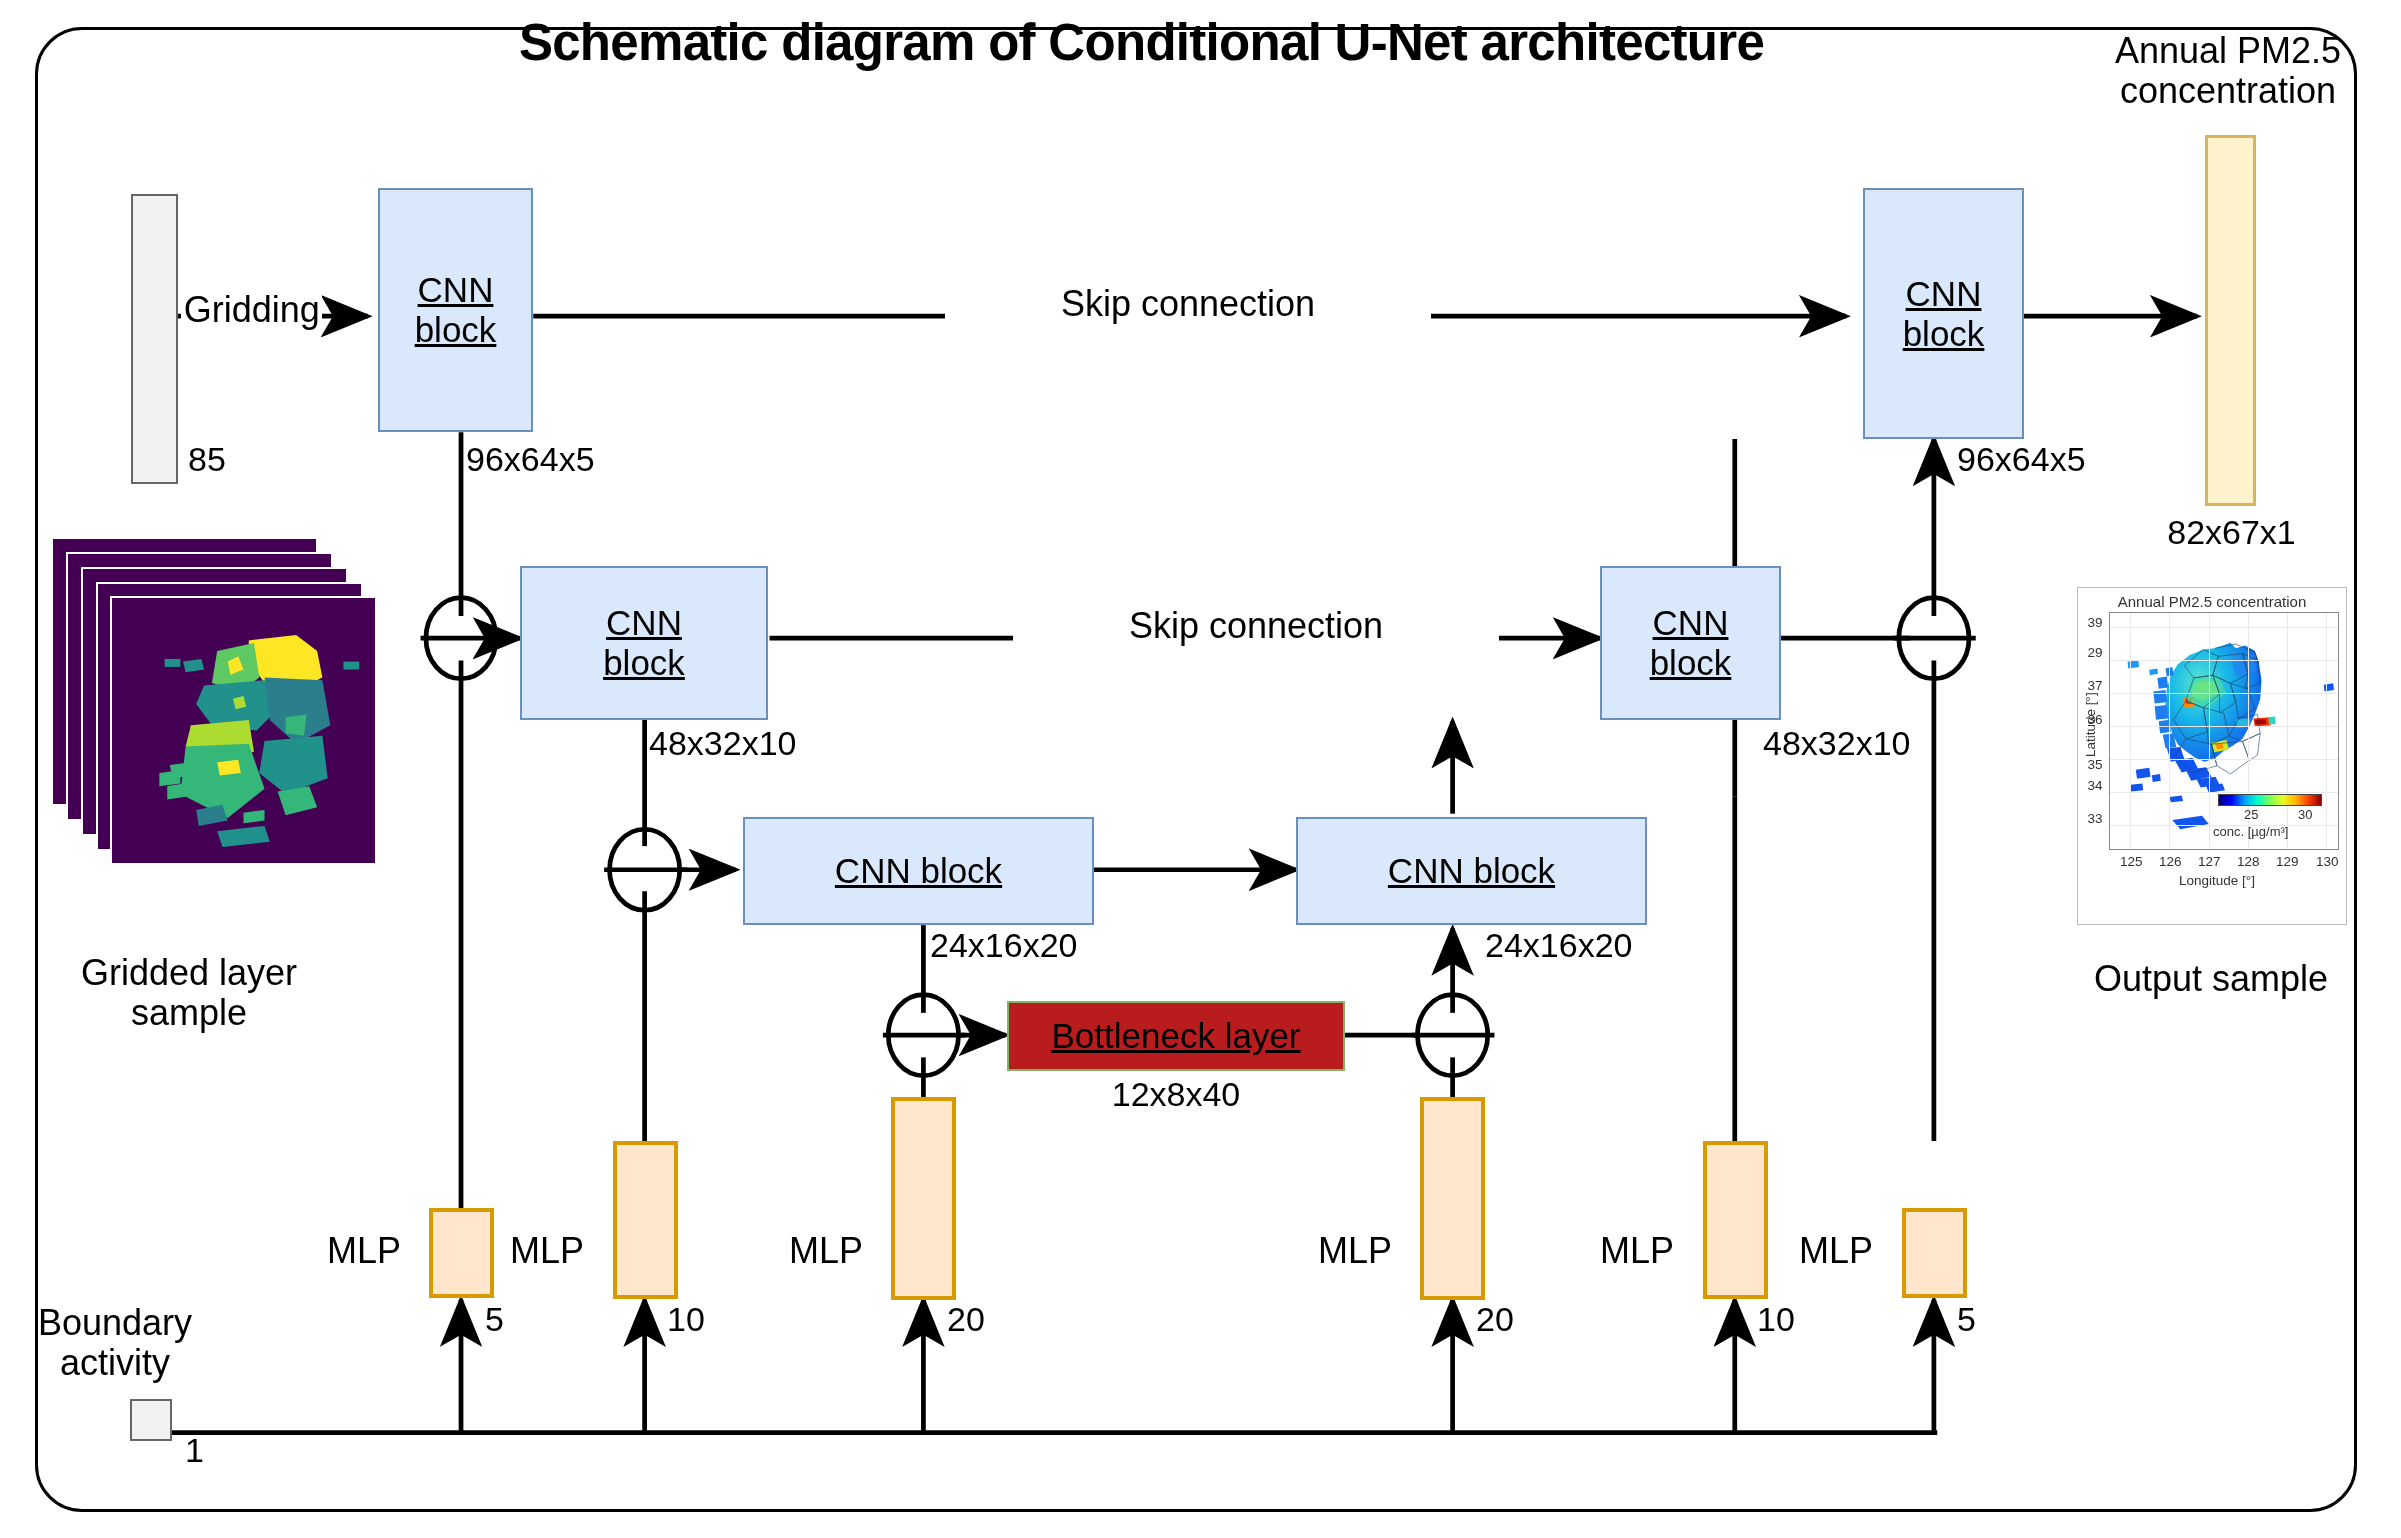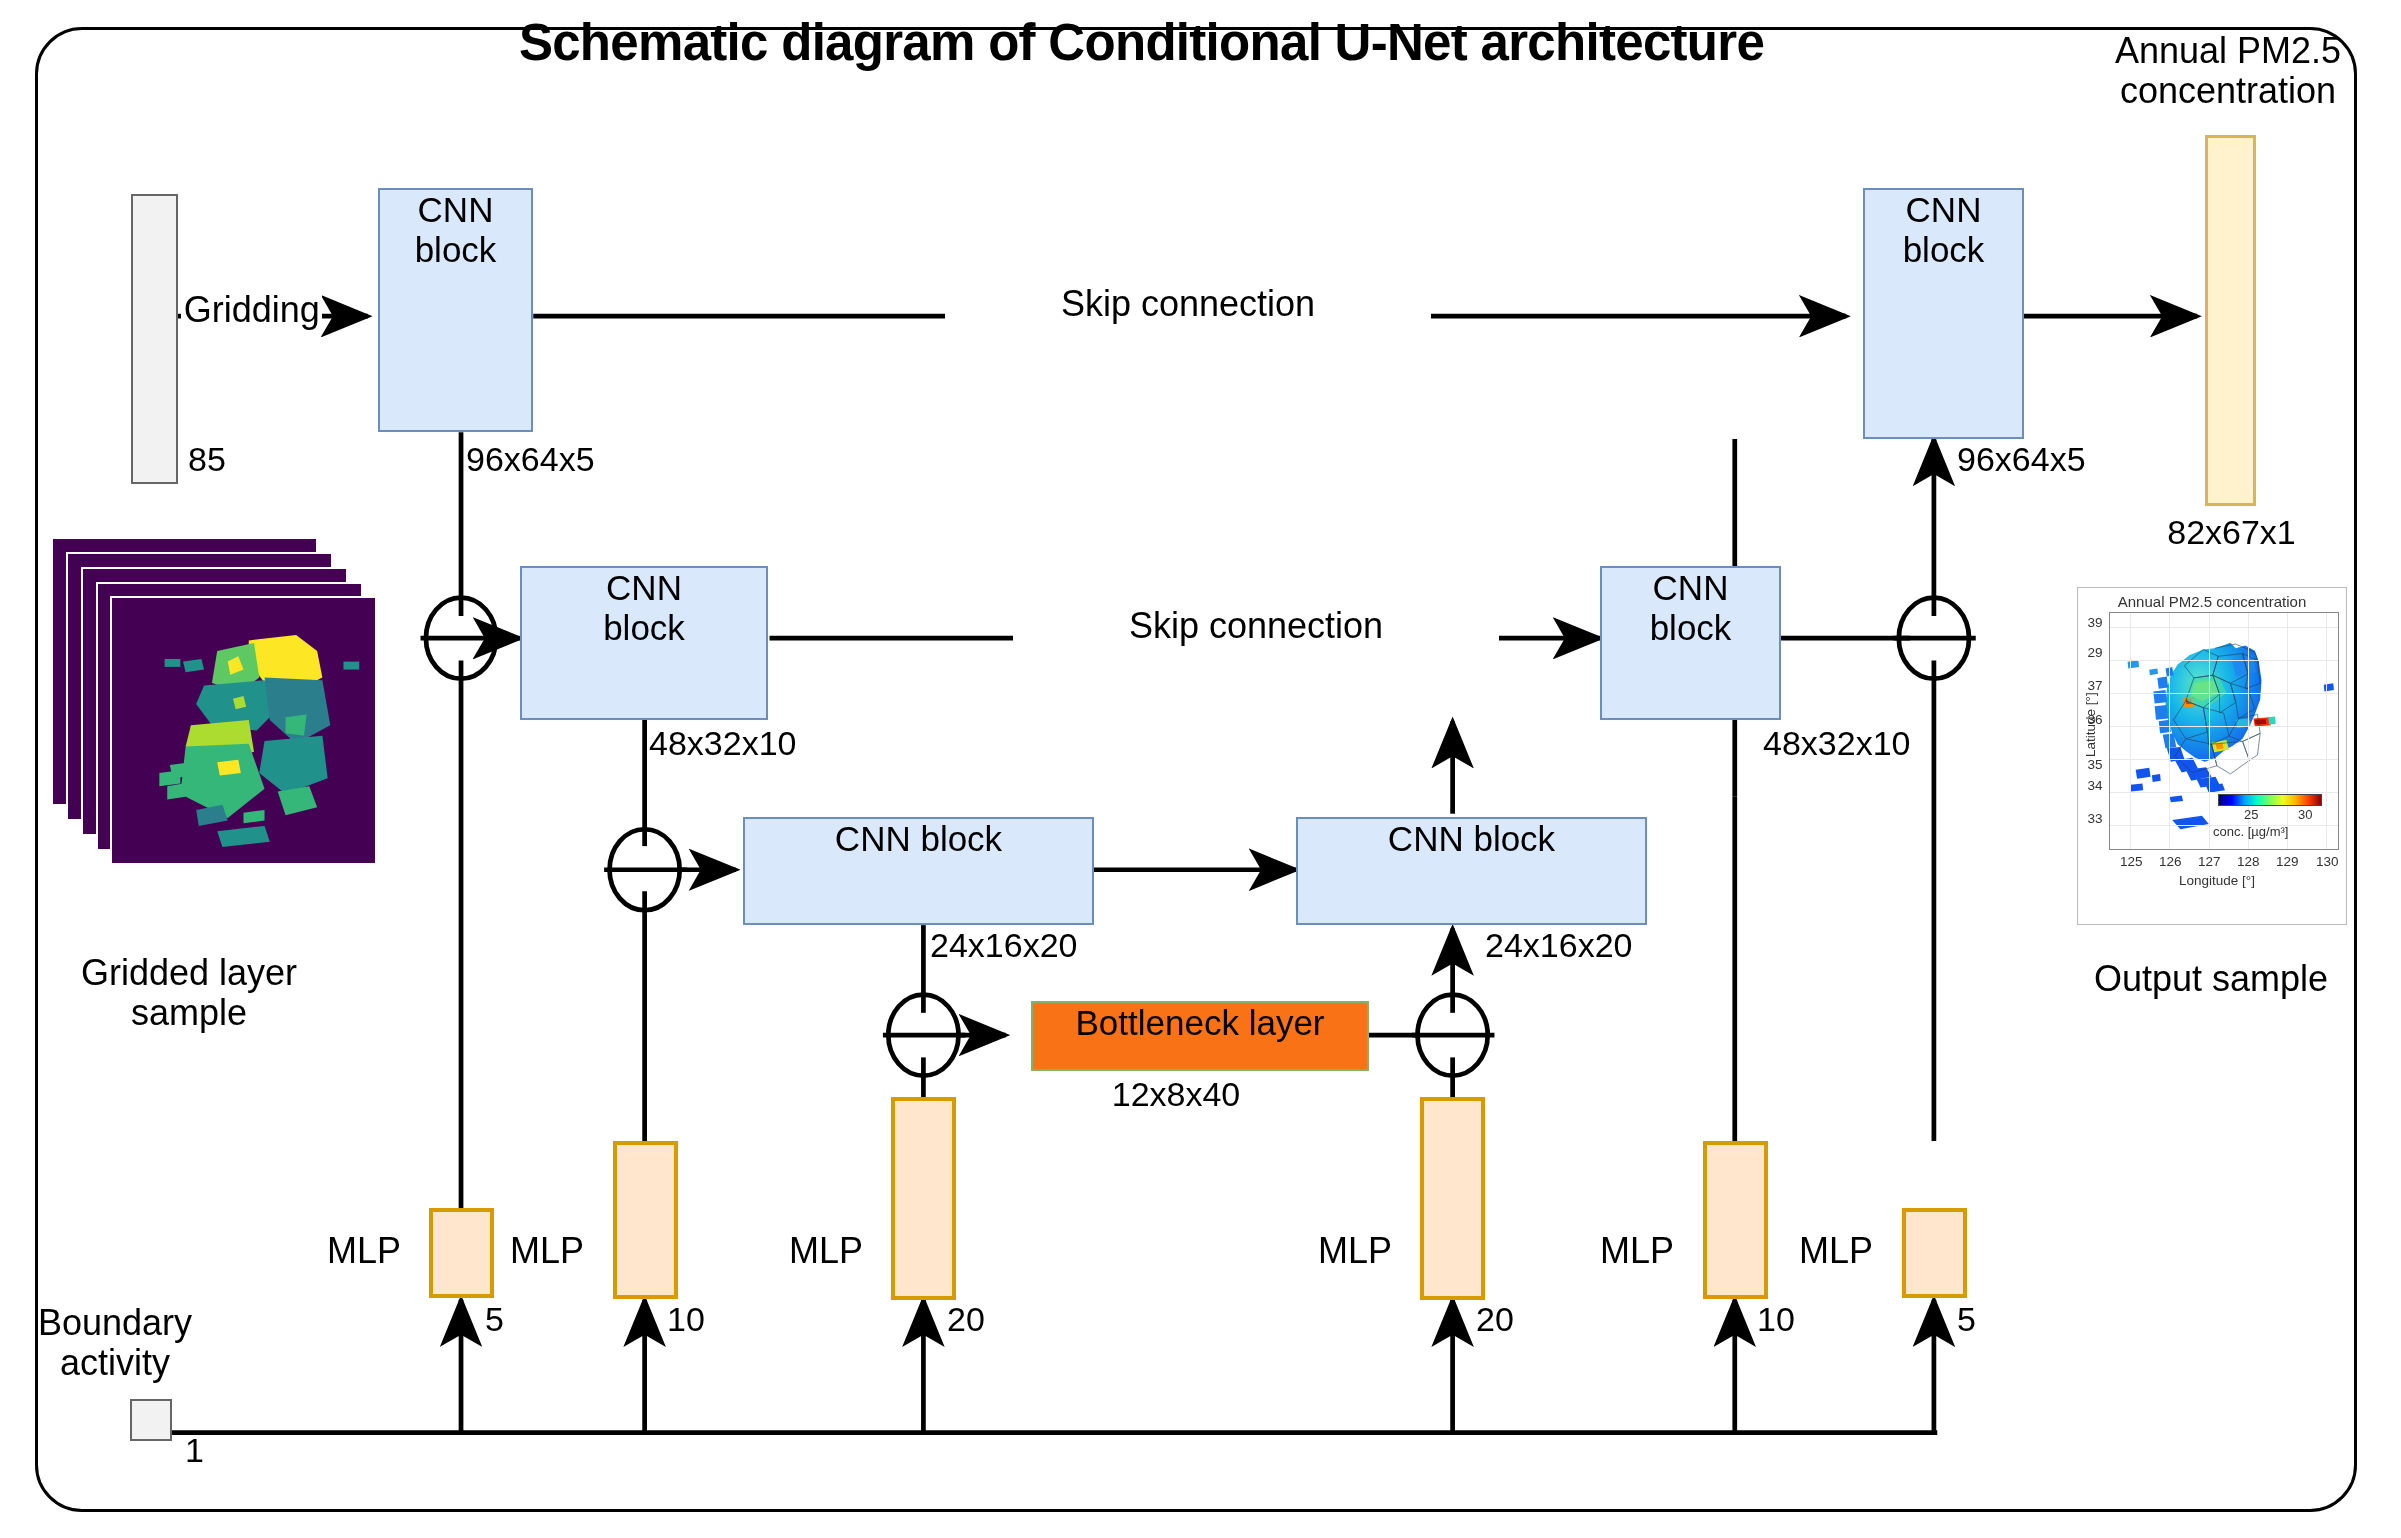--- a/index.html
+++ b/index.html
@@ -5,23 +5,23 @@
   html,body{margin:0;padding:0;background:#ffffff;}
   body{width:2401px;height:1539px;position:relative;font-family:"Liberation Sans",sans-serif;color:#000;}
   #stage{position:absolute;left:0;top:0;width:2401px;height:1539px;overflow:hidden;background:#fff;}
   .frame{position:absolute;left:35px;top:27px;width:2322px;height:1485px;border:3.4px solid #000;border-radius:47px;box-sizing:border-box;background:#fff;}
   .txt{position:absolute;white-space:pre;line-height:1.12;}
   .ctr{text-align:center;}
   .title{font-size:51px;font-weight:bold;letter-spacing:-0.7px;}
   .lbl{font-size:36px;}
   .dim{font-size:34px;}
   .blockTxt{font-size:35px;}
-  .box{position:absolute;box-sizing:border-box;display:flex;justify-content:center;text-align:center;}
+  .box{position:absolute;box-sizing:border-box;display:flex;align-items:center;justify-content:center;text-align:center;text-decoration:underline;}
   .cnn{background:#dae8fc;border:2.7px solid #6c8ebf;}
-  .bottleneck{background:#f97316;border:2.7px solid #82b366;margin-left:24px;}
+  .bottleneck{background:#b91c1c;border:2.7px solid #82b366;}
   .mlp{background:#ffe6cc;border:4px solid #d79b00;}
   .gray{background:#f2f2f2;border:2.7px solid #666666;}
   .yellowbar{background:#fff2cc;border:3.4px solid #d6b656;}
   svg.wires{position:absolute;left:0;top:0;width:2401px;height:1539px;pointer-events:none;}
   .stackwrap{position:absolute;}
   .sheet{position:absolute;background:#440154;}
   .mapbox{position:absolute;background:#440154;overflow:hidden;}
   .inset{position:absolute;background:#ffffff;border:1.4px solid #bbb;box-sizing:border-box;}
   .insetTitle{position:absolute;font-size:15px;color:#333;text-align:center;width:100%;}
   .axLab{position:absolute;font-size:13.5px;color:#333;}

